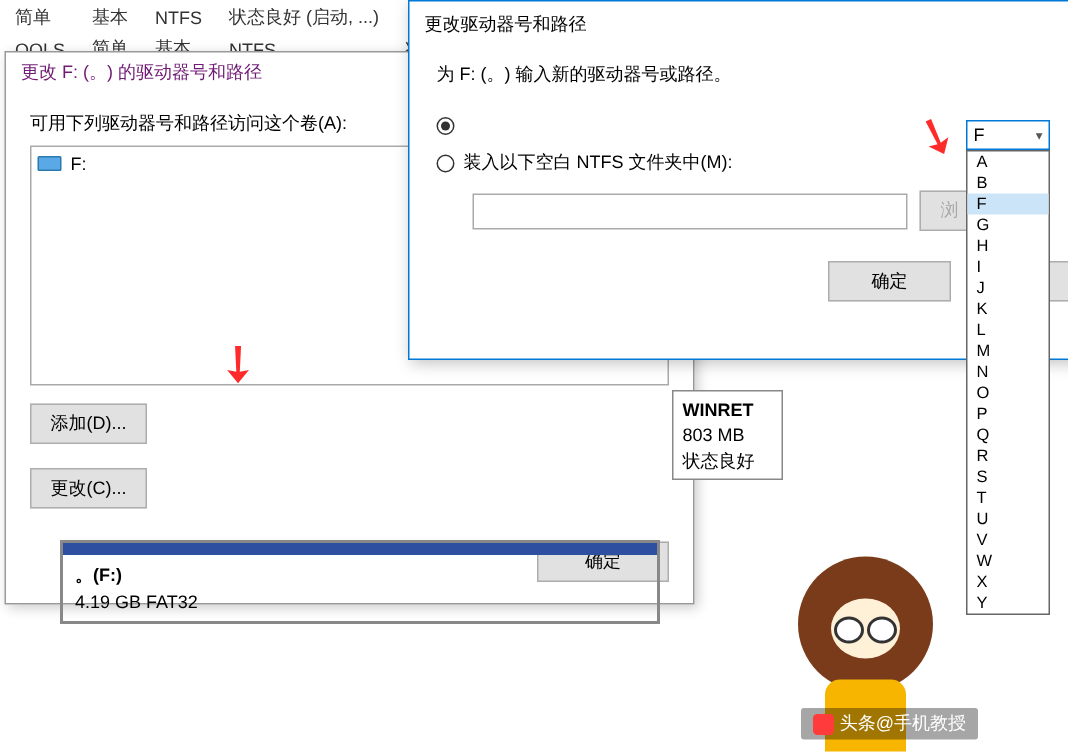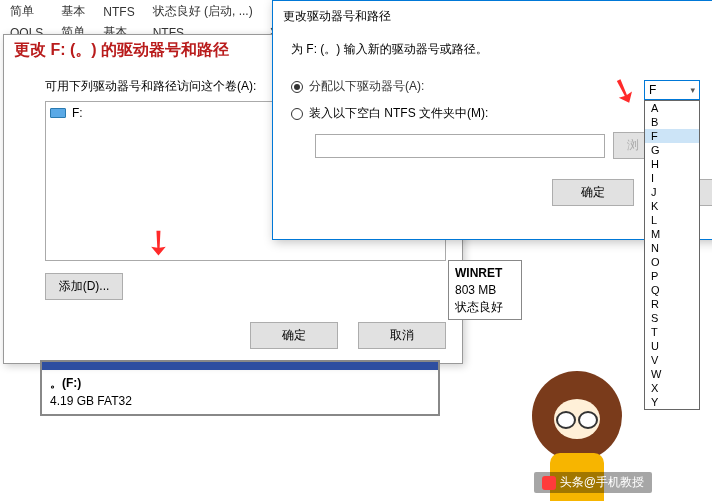--- a/index.html
+++ b/index.html
@@ -1,21 +1,21 @@
 <!DOCTYPE html>
 <html><head>
 <meta charset="utf-8">
 <style>
 * { box-sizing: border-box; margin: 0; padding: 0; font-family: "Microsoft YaHei", sans-serif; font-size: 12px; }
 body { width: 712px; height: 501px; background: #fff; position: relative; overflow: hidden; }
 .bg-table { position: absolute; top: 0; left: 0; font-size: 11px; color: #333; }
 .bg-table td { padding: 1px 8px; margin-left: 37px; }
 .dialog1 { position: absolute; top: 34px; left: 3px; width: 460px; border: 1px solid #999; background: #fff; box-shadow: 2px 2px 8px rgba(0,0,0,.2); }
-.titlebar { padding: 5px 10px; font-size: 16px; color: #b91c1c; font-weight: bold; }
-.dialog-body { padding: 12px 16px; margin-left: 25px; }
+.titlebar { padding: 5px 10px; font-size: 12px; color: #701a75; }
+.dialog-body { padding: 12px 16px; }
 .listbox { border: 1px solid #aaa; width: 100%; height: 160px; background: #fff; margin-top: 6px; padding: 4px; }
 .drive-item { display: flex; align-items: center; gap: 6px; }
 .drive-icon { width: 16px; height: 10px; background: #5aa9e6; border: 1px solid #2a7ab0; border-radius: 1px; }
 .btn-row { display: flex; gap: 16px; margin-top: 12px; flex-direction: column; }
 .btn { background: #e1e1e1; border: 1px solid #adadad; padding: 4px 0; width: 78px; text-align: center; cursor: pointer; }
 .btn-row2 { display: flex; justify-content: flex-end; gap: 20px; padding: 10px 16px 14px; }
 .btn-row2 .btn { width: 88px; }
 .dialog2 { position: absolute; top: 0; left: 272px; width: 481px; height: 240px; border: 1px solid #0078d7; background: #fff; box-shadow: 2px 2px 10px rgba(0,0,0,.25); }
 .titlebar2 { display: flex; justify-content: space-between; align-items: center; height: 30px; padding: 0 10px; }
 .close-x { font-size: 16px; color: #333; cursor: pointer; padding: 2px 8px; }
@@ -82,38 +82,37 @@
   <div class="dialog-body">
     <div>可用下列驱动器号和路径访问这个卷(A):</div>
     <div class="listbox">
       <div class="drive-item">
         <span class="drive-icon"></span>
         <span>F:</span>
       </div>
     </div>
     <div class="btn-row">
       <div class="btn">添加(D)...</div>
+      <div class="btn">更改(C)...</div>
     </div>
   </div>
   <div class="btn-row2">
     <div class="btn">确定</div>
-    <div class="btn">取消</div>
   </div>
 </div>
 
 <div class="dialog2">
   <div class="titlebar2">
     <span>更改驱动器号和路径</span>
     <span class="close-x">✕</span>
   </div>
   <div class="d2-body">
     <div style="margin-bottom:20px;">为 F: (。) 输入新的驱动器号或路径。</div>
     <div class="radio-row">
       <span class="radio-dot checked"></span>
-      <span>分配以下驱动器号(A):</span>
     </div>
     <div class="radio-row gray-text">
       <span class="radio-dot"></span>
       <span>装入以下空白 NTFS 文件夹中(M):</span>
     </div>
     <div style="display:flex;align-items:center;gap:8px;">
       <div class="path-input"></div>
       <div class="btn" style="width:40px;color:#aaa;">浏</div>
     </div>
     <div class="d2-btns">

